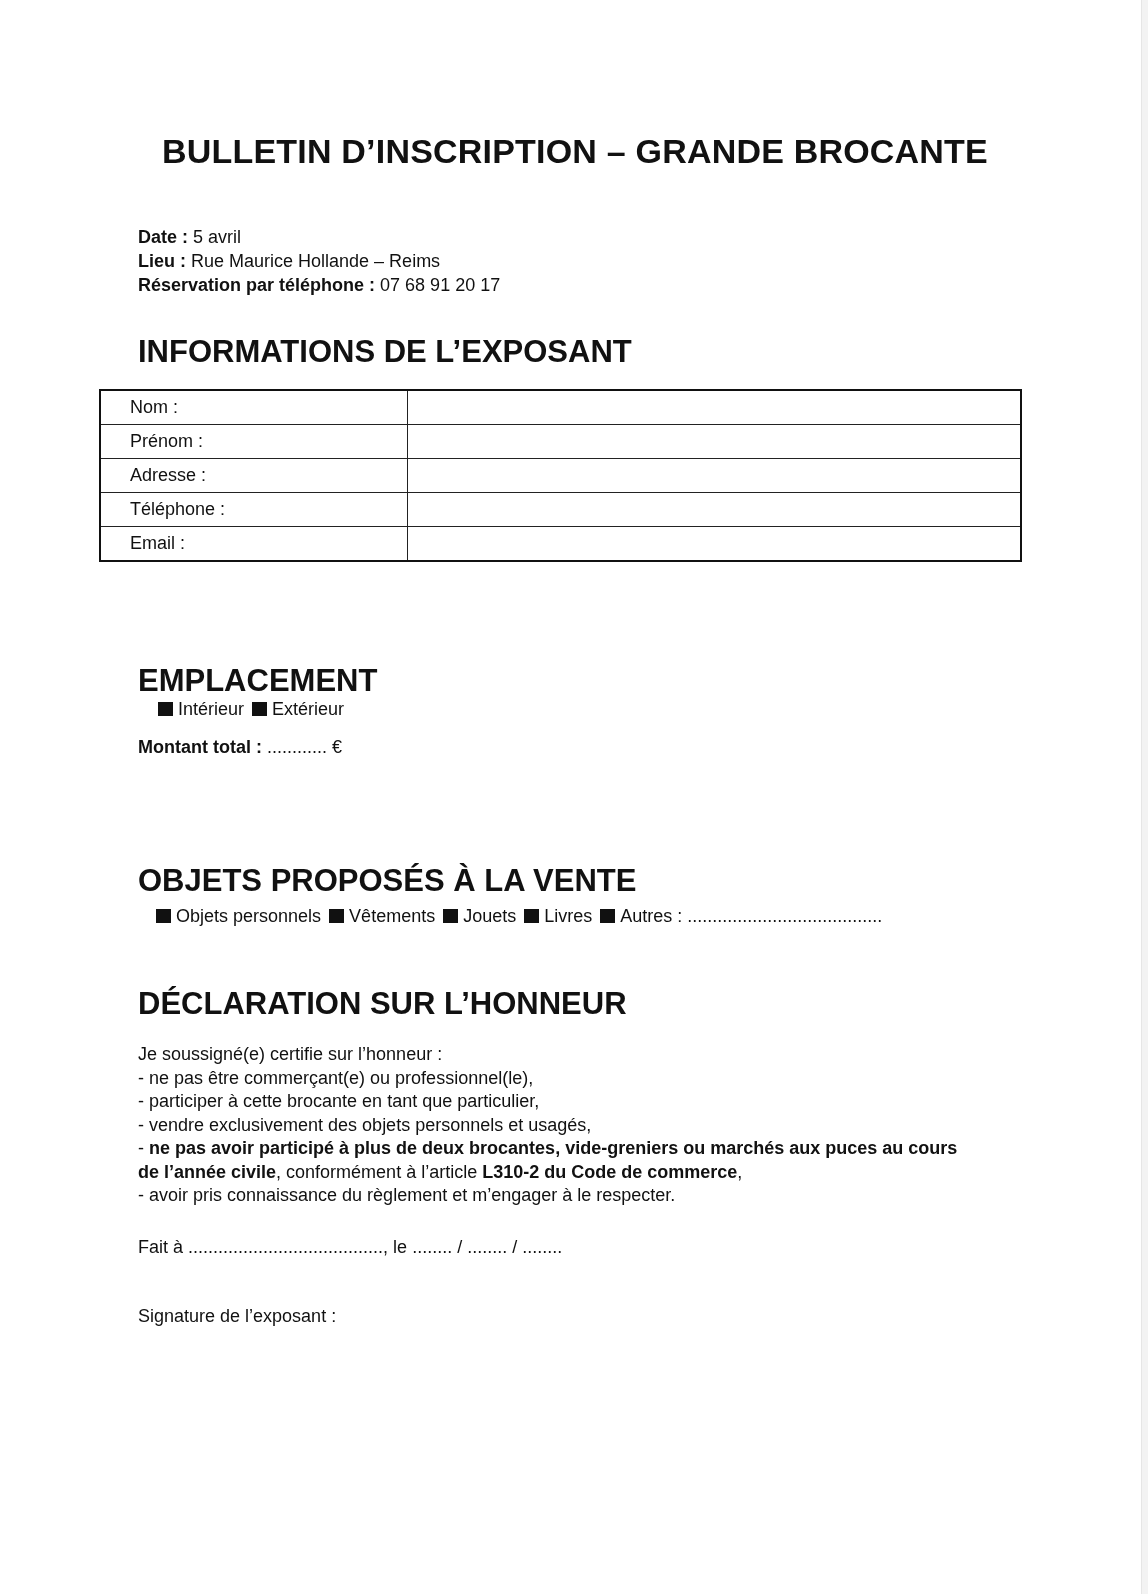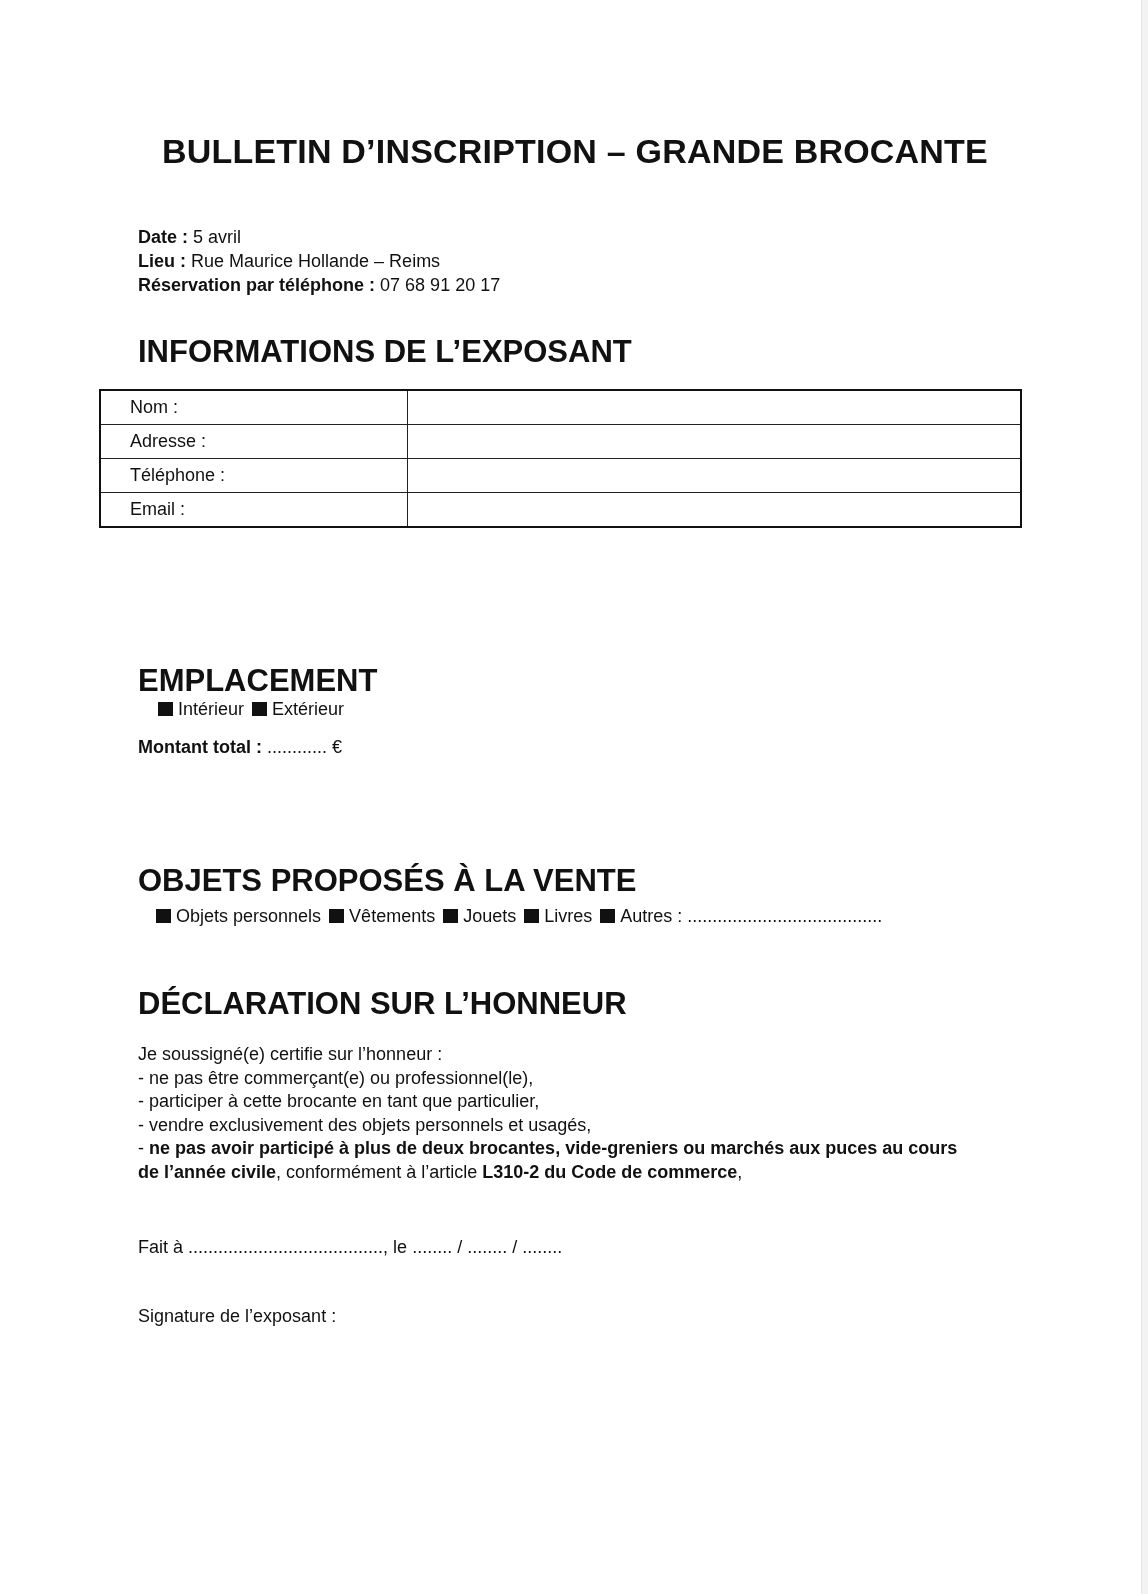--- a/index.html
+++ b/index.html
@@ -40,20 +40,24 @@
 
 <h2 class="h-exposant">INFORMATIONS DE L’EXPOSANT</h2>
 
 <table class="form">
   <tbody>
       <tr>
         <td class="lbl">Nom :</td>
         <td></td>
       </tr>
   <tr>
+        <td class="lbl">Prénom :</td>
+        <td></td>
+      </tr>
+  <tr>
         <td class="lbl">Adresse :</td>
         <td></td>
       </tr>
   <tr>
         <td class="lbl">Téléphone :</td>
         <td></td>
       </tr>
   <tr>
         <td class="lbl">Email :</td>
         <td></td>
@@ -84,20 +88,21 @@
 </div>
 
 <h2 class="h-declaration">DÉCLARATION SUR L’HONNEUR</h2>
 
 <div class="p" style="top: 1043px; width: 830px;">
   <div>Je soussigné(e) certifie sur l’honneur :</div>
   <div>- ne pas être commerçant(e) ou professionnel(le),</div>
   <div>- participer à cette brocante en tant que particulier,</div>
   <div>- vendre exclusivement des objets personnels et usagés,</div>
   <div><span>- </span><b>ne pas avoir participé à plus de deux brocantes, vide-greniers ou marchés aux puces au cours de l’année civile</b><span>, conformément à l’article </span><b>L310-2 du Code de commerce</b><span>,</span></div>
+  <div>- avoir pris connaissance du règlement et m’engager à le respecter.</div>
 </div>
 
 <div class="p" style="top: 1236px; text-align: right;">
   <span>Fait à</span>
   <span>.......................................</span><span>, le</span>
   <span>........ / ........ / ........</span>
 </div>
 
 <div class="p" style="top: 1305px;">Signature de l’exposant :</div>
 

